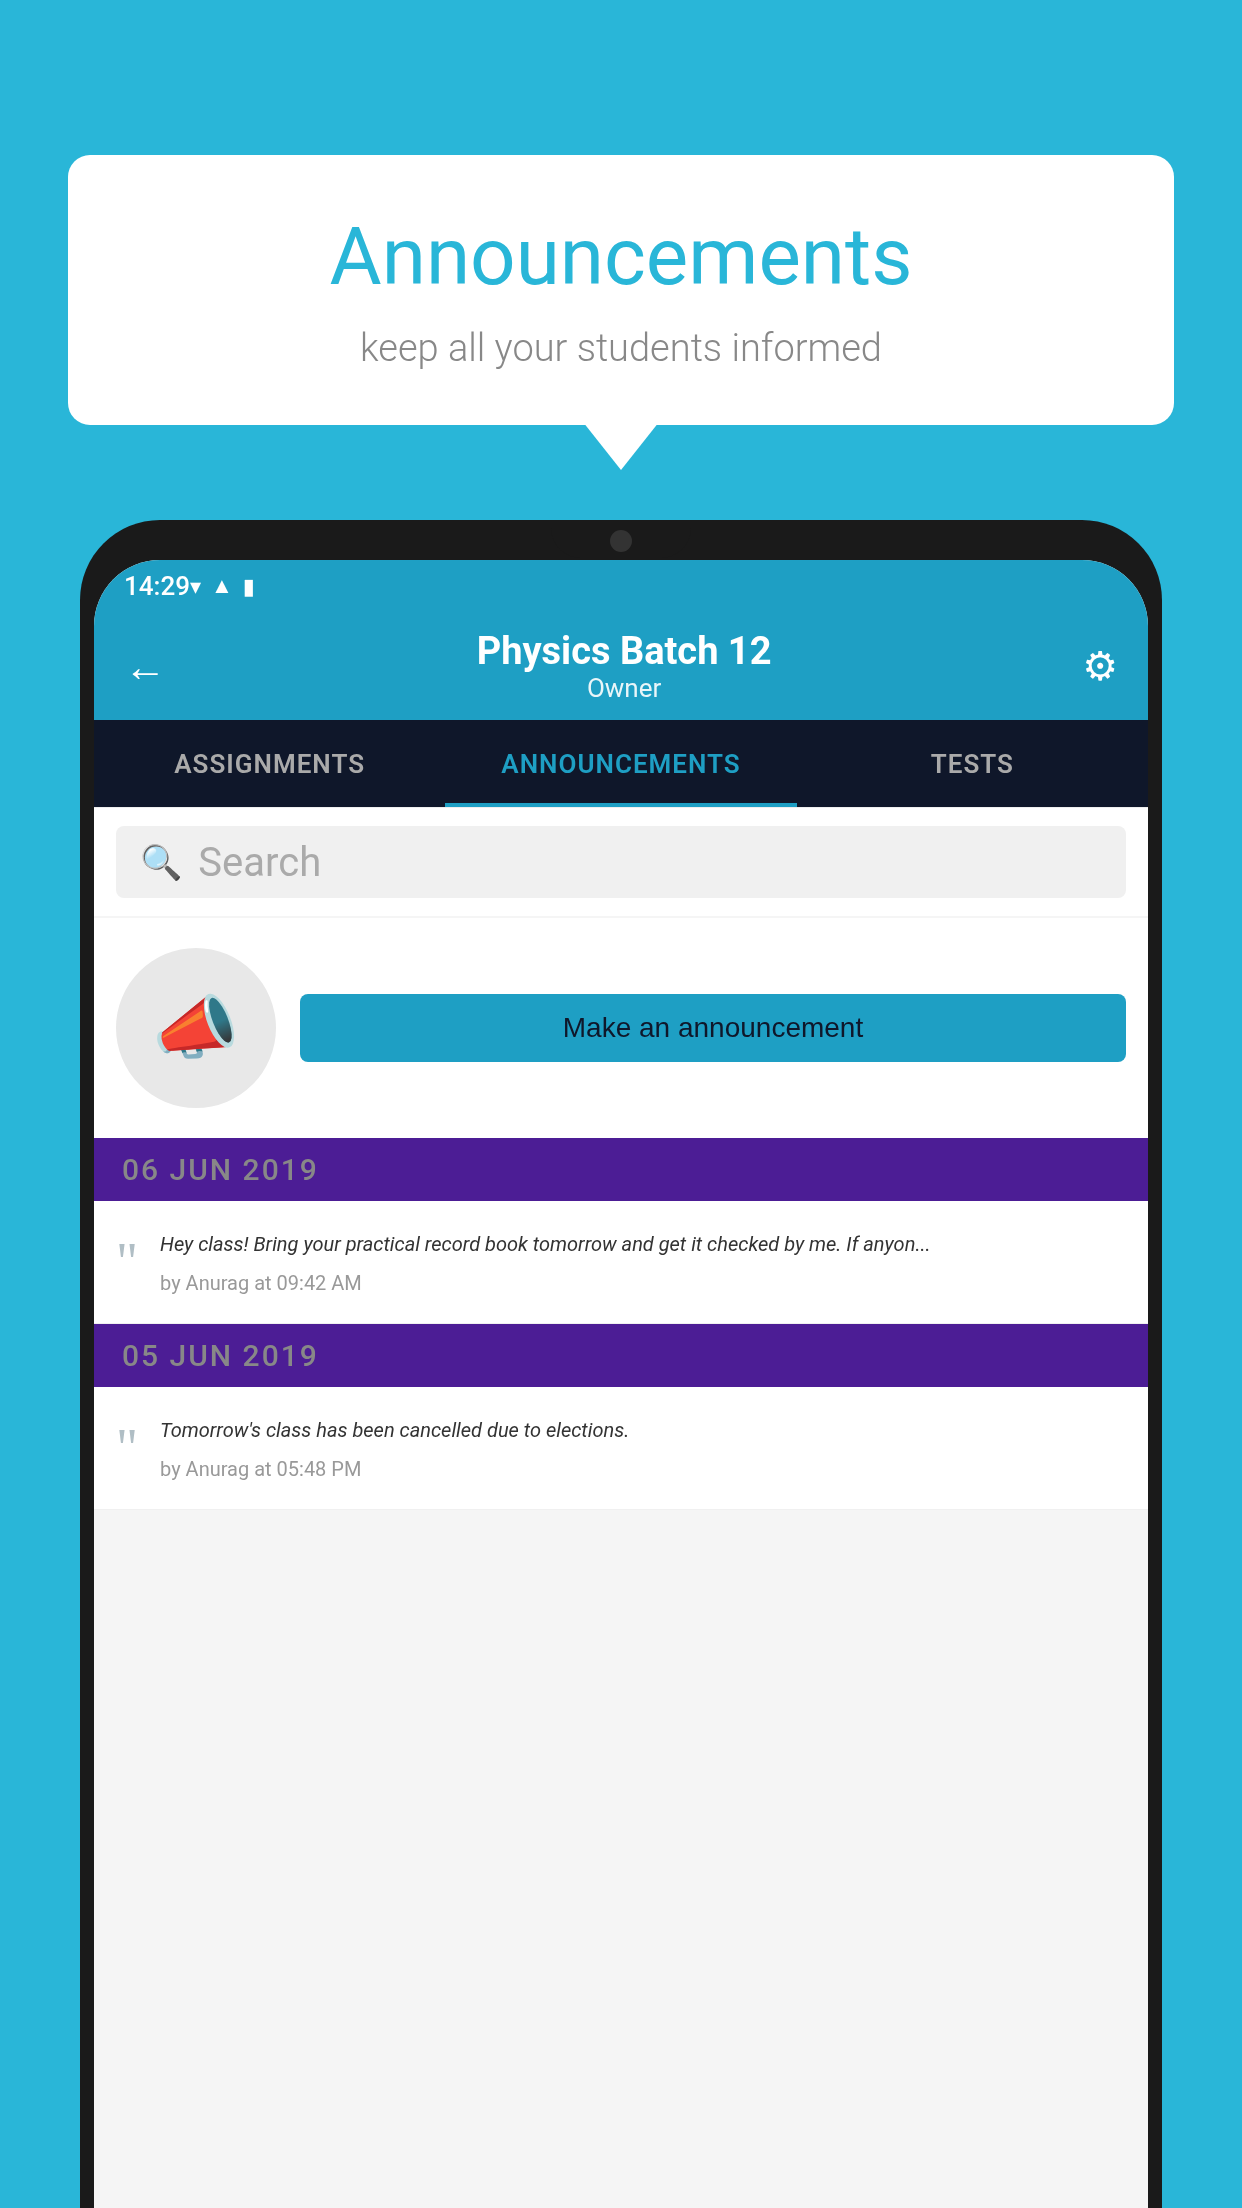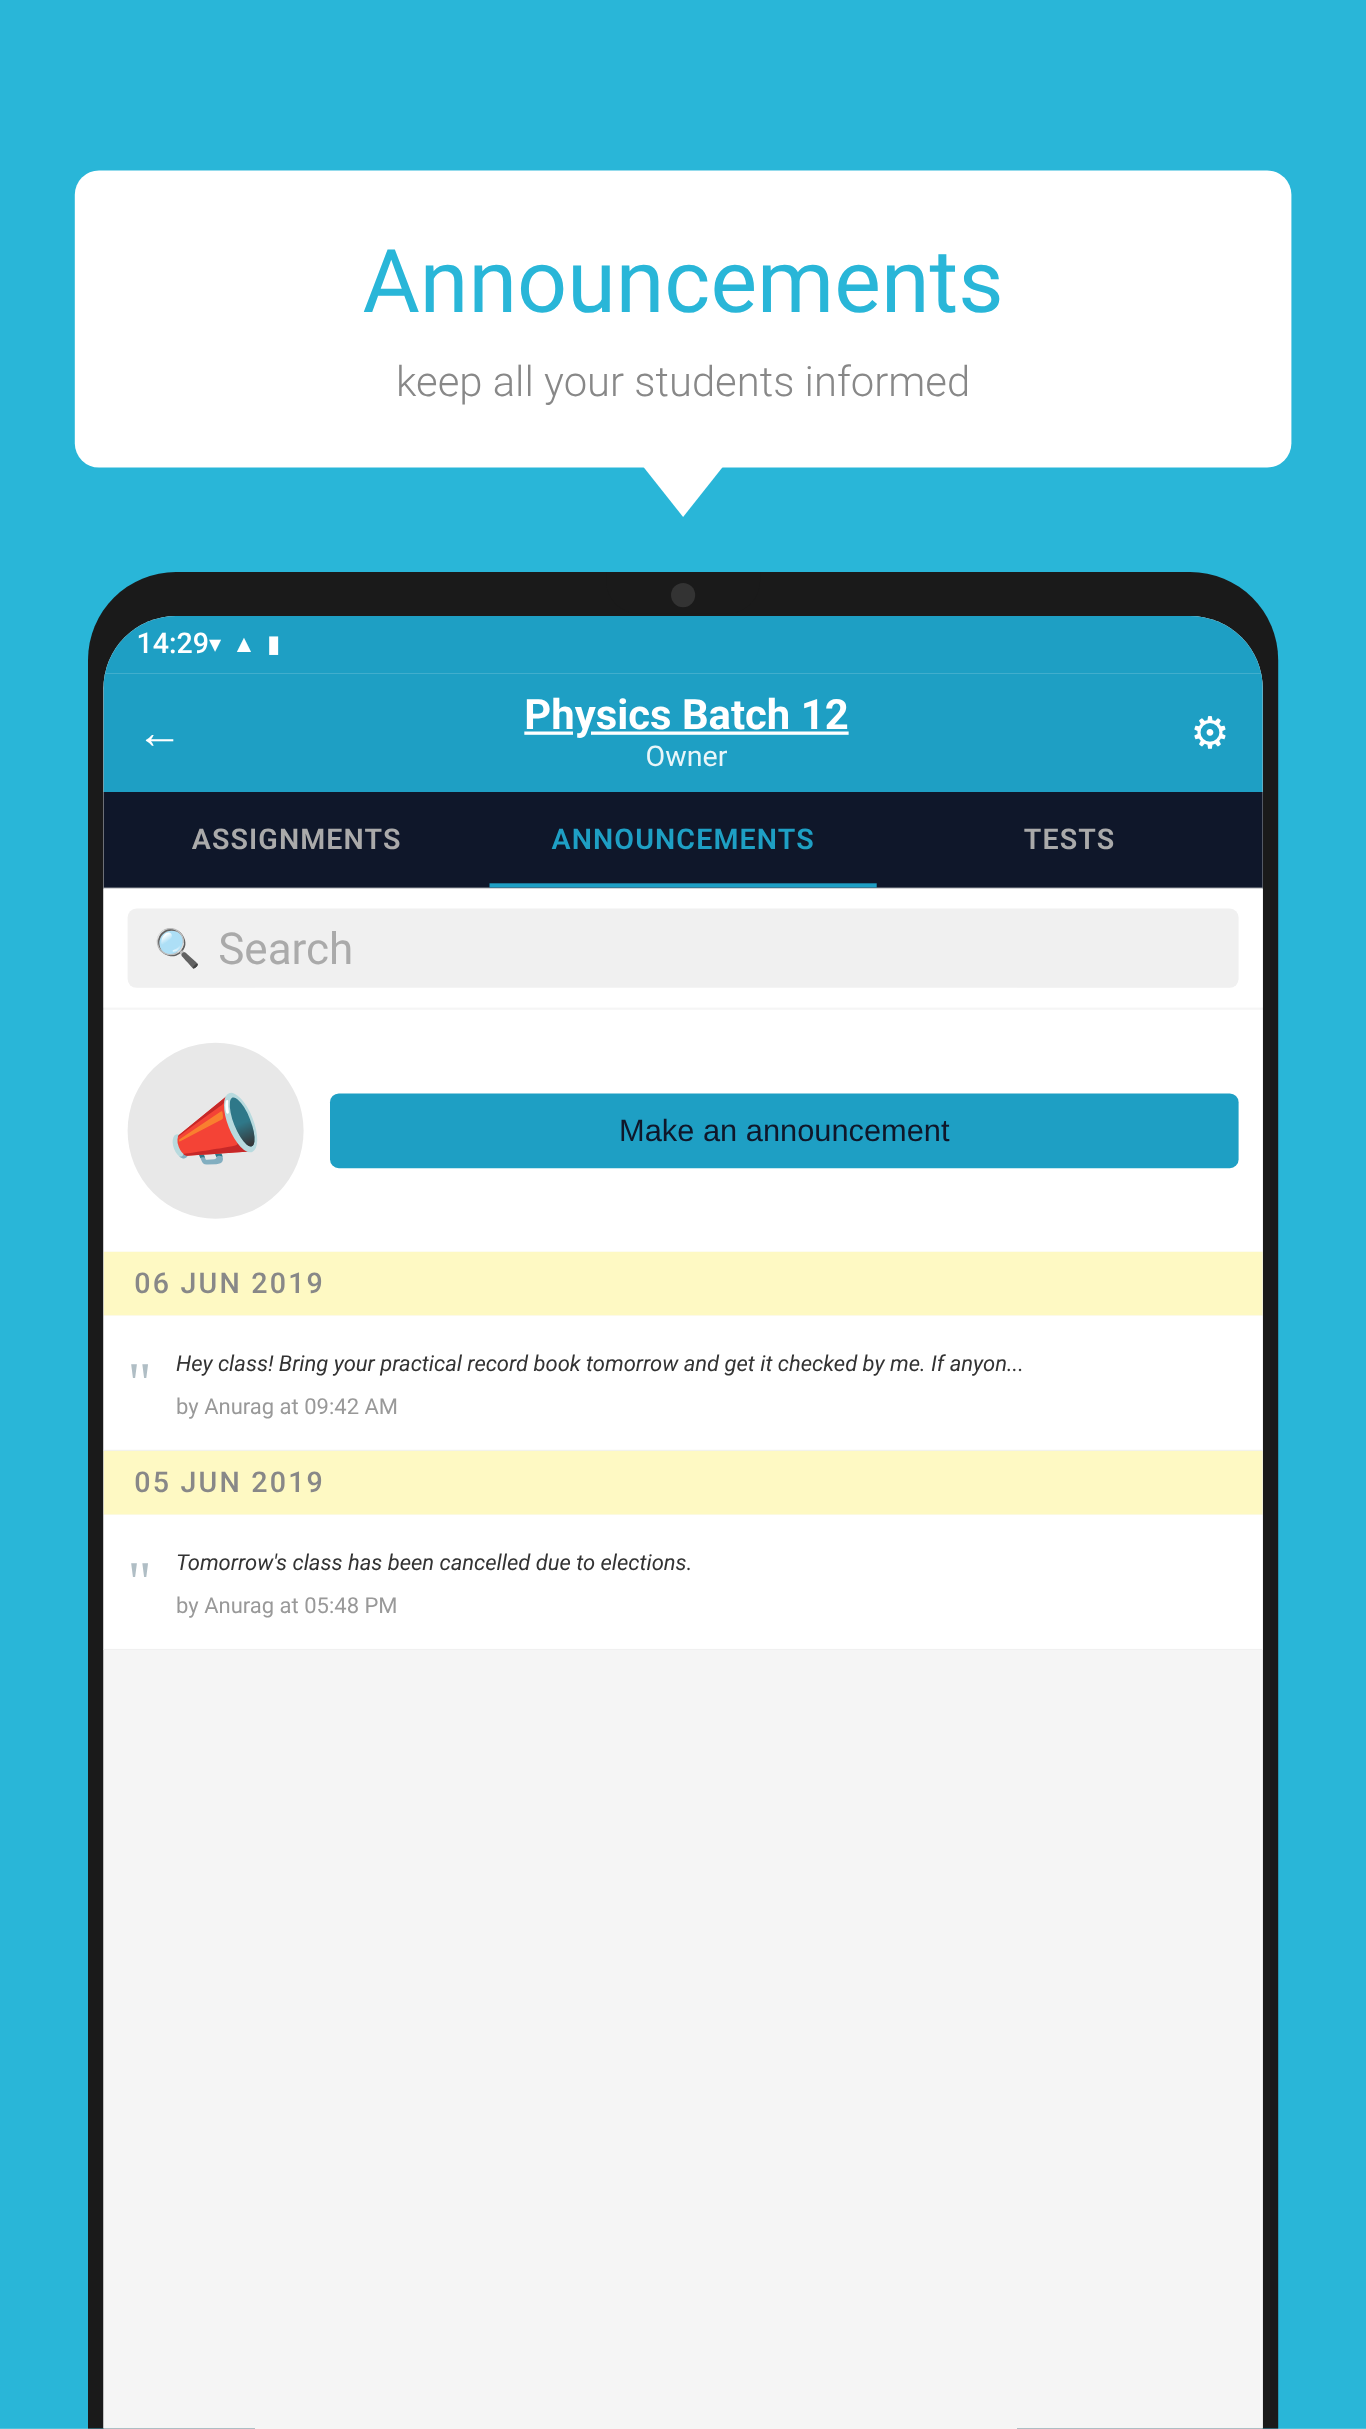--- a/index.html
+++ b/index.html
@@ -147,21 +147,20 @@
     }
 
     .header-center {
       text-align: center;
     }
 
     .header-title {
       color: white;
       font-size: 38px;
       font-weight: 700;
-      text-decoration: underline;
     }
 
     .header-subtitle {
       color: rgba(255,255,255,0.9);
       font-size: 26px;
     }
 
     .settings-icon {
       color: white;
       font-size: 40px;
@@ -282,23 +281,23 @@
       border-radius: 8px;
       padding: 18px 49px;
       font-size: 28px;
       font-weight: 500;
       cursor: pointer;
       width: 100%;
     }
 
     
     .date-divider {
-      background: #fef9c3;
+      background: #4c1d95;
       padding: 14px 28px;
-      font-size: 26px;
+      font-size: 30px;
       color: #888;
       letter-spacing: 2px;
       font-weight: 500;
     }
 
     
     .announcement-item {
       background: white;
       padding: 28px 22px;
       display: flex;

